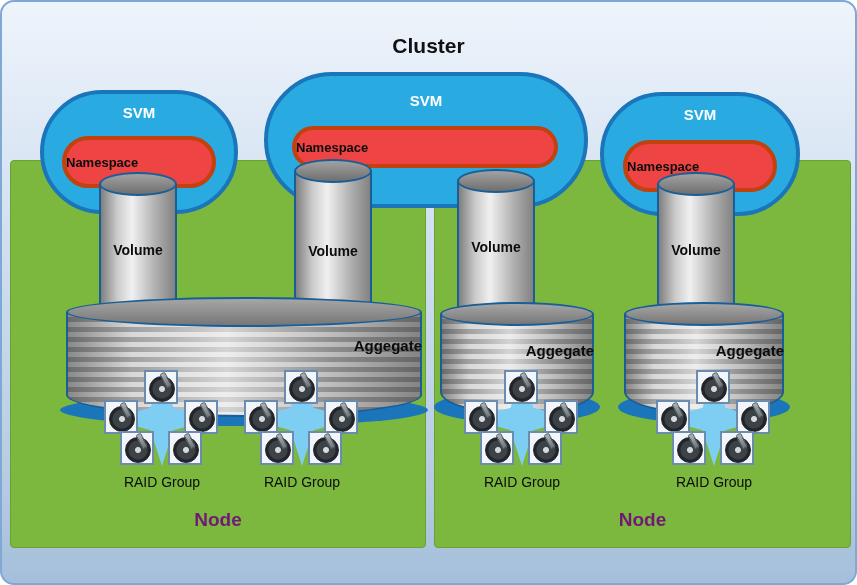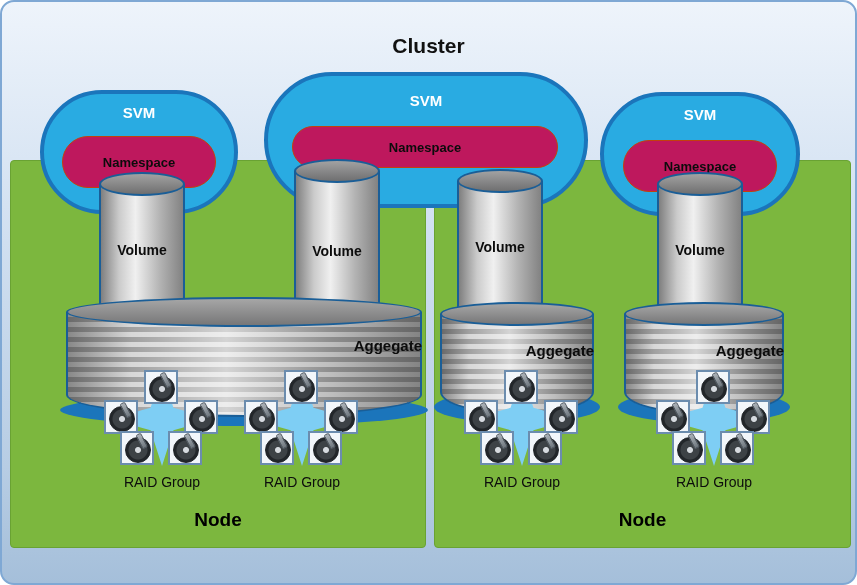--- a/index.html
+++ b/index.html
@@ -30,21 +30,21 @@
     background: #7cb73e;
     border: 1px solid #69a233;
     border-radius: 4px;
   }
   .node-left  { left: 8px;  width: 416px; }
   .node-right { left: 432px; width: 417px; }
   .node-label {
     position: absolute;
     bottom: 16px; left: 0; right: 0;
     text-align: center;
-    font-size: 19px; font-weight: bold; color: #000000;
+    font-size: 19px; font-weight: bold; color: #701a75;
   }
 
   
   .svm {
     position: absolute;
     background: #29abe2;
     border: 4px solid #1b75bb;
     border-radius: 999px;
   }
   .svm-left   { left: 38px;  top: 88px; width: 198px; height: 124px; }
@@ -52,32 +52,32 @@
   .svm-right  { left: 598px; top: 90px; width: 200px; height: 124px; }
   .svm-label {
     position: absolute;
     top: 10px; left: 0; right: 0;
     text-align: center;
     color: #fff; font-weight: bold; font-size: 15px;
   }
   .svm-center .svm-label { top: 16px; }
   .namespace {
     position: absolute;
-    background: #be185d;
-    border: 1px solid #c2410c;
+    background: #ef4444;
+    border: 4px solid #c2410c;
     border-radius: 999px;
-    display: flex; align-items: center; justify-content: center;
+    display: flex; align-items: center; 
   }
   .svm-left  .namespace { left: 18px; top: 42px; width: 154px; height: 52px; }
   .svm-center .namespace { left: 24px; top: 50px; width: 266px; height: 42px; }
   .svm-right .namespace { left: 19px; top: 44px; width: 154px; height: 52px; }
   .ns-label { font-size: 13px; font-weight: bold; color: #0c0c0c; }
 
   
-  .vol { position: absolute; width: 86px; }
+  .vol { position: absolute; width: 78px; }
   .v1 { left: 97px;  top: 170px; height: 150px; }
   .v2 { left: 292px; top: 157px; height: 162px; }
   .v3 { left: 455px; top: 167px; height: 152px; }
   .v4 { left: 655px; top: 170px; height: 150px; }
   .vol-body {
     position: absolute;
     top: 12px; left: 0; right: 0; bottom: 0;
     background: linear-gradient(to right, #7f7f7f, #cbcbcb 22%, #f0f0f0 42%, #b3b3b3 72%, #828282);
     border: 2px solid #1a5e97;
     border-top: none;

